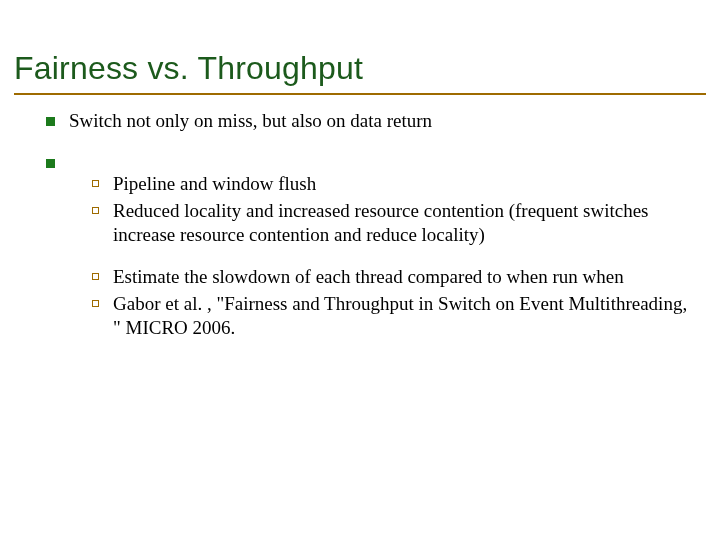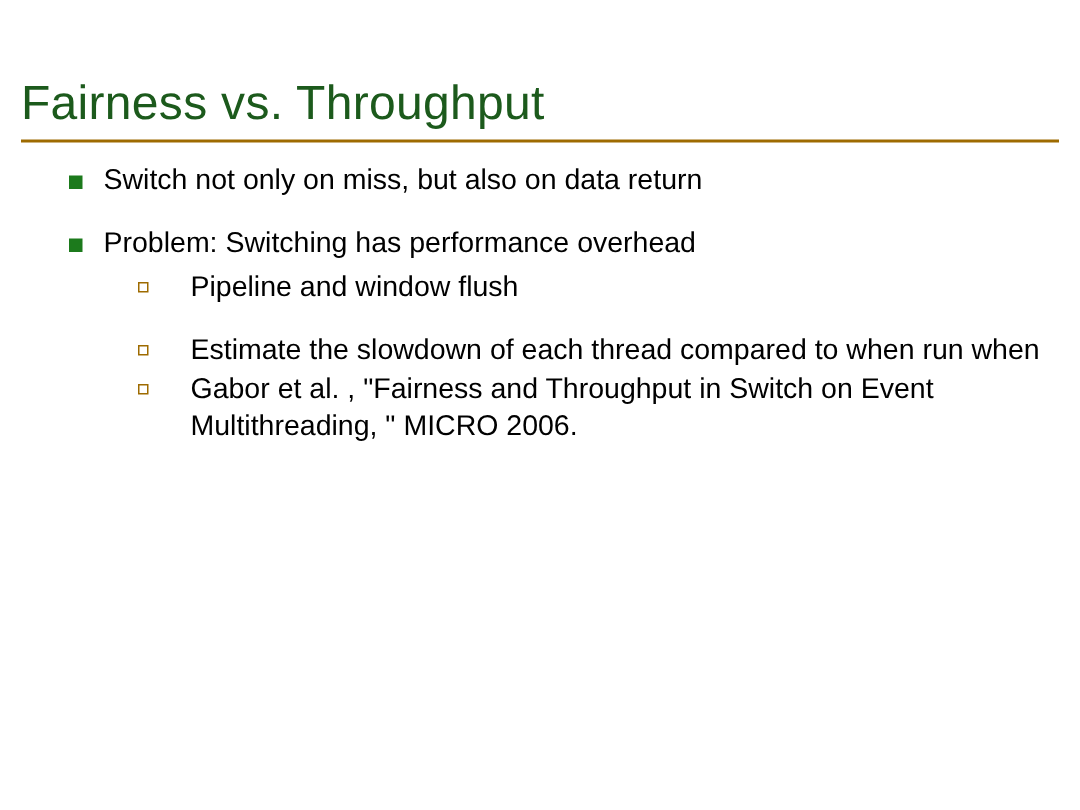--- a/index.html
+++ b/index.html
@@ -26,20 +26,21 @@
   .rule {
     height: 2px;
     background: #9e6b00;
     margin-top: 6px;
     width: 100%;
   }
   .content {
     padding: 14px 10px 0 32px;
     font-size: 19px;
     line-height: 1.28;
+    font-family: Liberation Serif, serif;
   }
   .l1 {
     list-style: none;
     margin-bottom: 18px;
   }
   .l1 > .row {
     display: flex;
     align-items: flex-start;
   }
   .bullet-sq {
@@ -52,21 +53,20 @@
   }
   .sub {
     list-style: none;
     padding-left: 46px;
     margin-top: 4px;
   }
   .sub li {
     display: flex;
     align-items: flex-start;
     margin-bottom: 2px;
-    gap: 14px;
   }
   .bullet-hs {
     width: 7px;
     height: 7px;
     border: 1px solid #9e6b00;
     flex: 0 0 7px;
     margin-top: 8px;
     margin-right: 14px;
     background: transparent;
   }
@@ -99,26 +99,29 @@
     <div class="l1">
       <div class="row">
         <div class="bullet-sq"></div>
         <div>Switch not only on miss, but also on data return</div>
       </div>
     </div>
 
     <div class="l1">
       <div class="row">
         <div class="bullet-sq"></div>
-        <div>Problem: Switching has performance overhead</div>
       </div>
       <ul class="sub">
         <li>
           <div class="bullet-hs"></div>
           <div>Pipeline and window flush</div>
+        </li>
+        <li>
+          <div class="bullet-hs"></div>
+          <div>Reduced locality and increased resource contention (frequent switches increase resource contention and reduce locality)</div>
         </li>
       </ul>
     </div>
 
     <div class="l1">
       <ul class="sub">
         <li>
           <div class="bullet-hs"></div>
           <div>Estimate the slowdown of each thread compared to when run when</div>
         </li>

